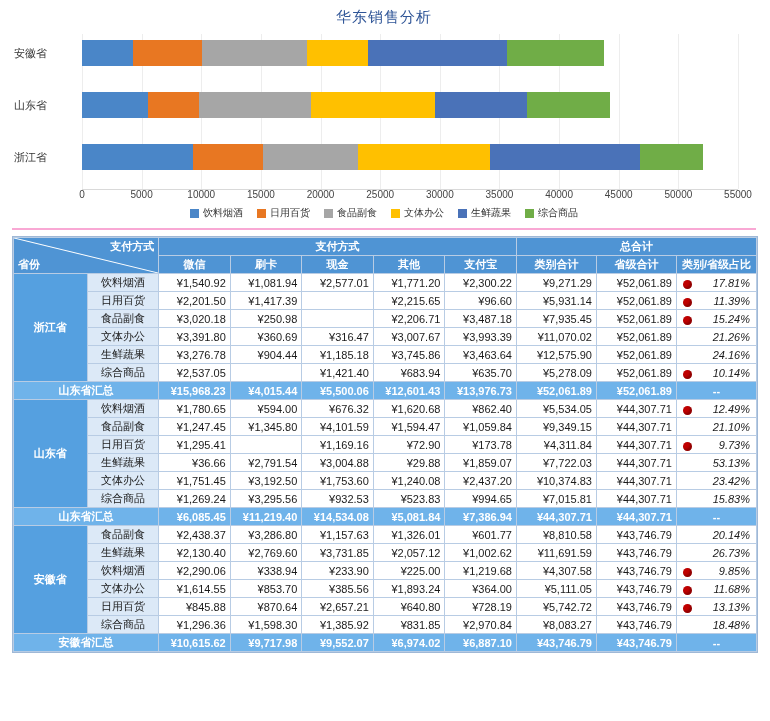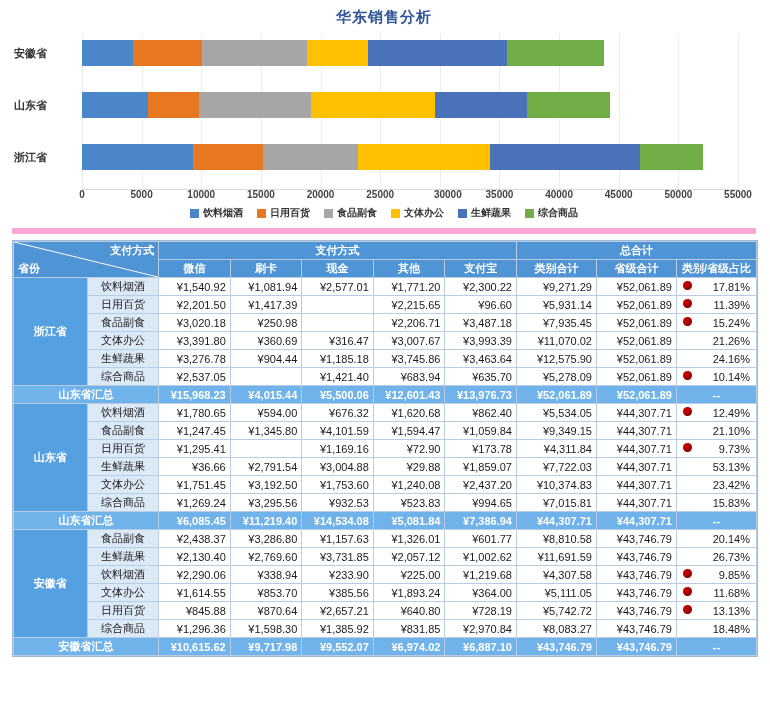--- a/index.html
+++ b/index.html
@@ -10,22 +10,21 @@
     font-size:11px;color:#1a1a1a;
   }
   .sheet{position:relative;width:770px;height:721px;}
 
   
   .chart-area{
     position:relative;
     margin:0 14px 0 12px;
     height:228px;
     background:#fff;
-    border-bottom:6px solid #f9a8d4;
-    font-weight:bold;
+    border-bottom:2px solid #f9a8d4;
   }
   .chart-title{
     text-align:center;
     font-size:15px;
     color:#2f5597;
     padding-top:8px;
     letter-spacing:1px;
   }
   .plot{
     position:absolute;
@@ -111,21 +110,21 @@
   .tot-row td{
     background:#6fb3ea;color:#ffffff;font-weight:bold;text-align:right;
   }
   .tot-row td.label{text-align:center;}
   .tot-row td.mid{text-align:center;}
   .dot{
     display:inline-block;width:9px;height:9px;border-radius:50%;
     background:#c00000;margin-right:2px;vertical-align:-1px;
     box-shadow:inset -2px -2px 2px rgba(0,0,0,.25);
   }
-  .pctcell{display:flex;align-items:flex-start;justify-content:flex-end;gap:16px;padding-right:2px;}
+  .pctcell{display:flex;align-items:flex-end;justify-content:flex-end;gap:16px;padding-right:2px;font-style:italic;}
   .pctcell span.v{min-width:40px;text-align:right;}
 </style>
 </head>
 <body>
 
 <div class="sheet">
 
   <div class="chart-area">
     <div class="chart-title">华东销售分析</div>
     <div class="plot" id="plot">
@@ -170,21 +169,21 @@
         </div>
       </div>
     <div class="axis-line"></div>
     <div class="axis" id="axis">
         <div class="tick" style="left: 0px;">0</div>
         <div class="tick" style="left: 59.6364px;">5000</div>
         <div class="tick" style="left: 119.273px; text-align: right;">10000</div>
         <div class="tick" style="left: 178.909px;">15000</div>
         <div class="tick" style="left: 238.545px;">20000</div>
         <div class="tick" style="left: 298.182px;">25000</div>
-        <div class="tick" style="left: 357.818px; margin-left: 8px;">30000</div>
+        <div class="tick" style="left: 357.818px;">30000</div>
         <div class="tick" style="left: 417.455px;">35000</div>
         <div class="tick" style="left: 477.091px;">40000</div>
         <div class="tick" style="left: 536.727px;">45000</div>
         <div class="tick" style="left: 596.364px;">50000</div>
         <div class="tick" style="left: 656px;">55000</div>
       </div>
     <div class="legend" id="legend">
         <div class="legend-item">
           <span class="swatch" style="background: rgb(74, 134, 200);"></span>
           <span>饮料烟酒</span>

